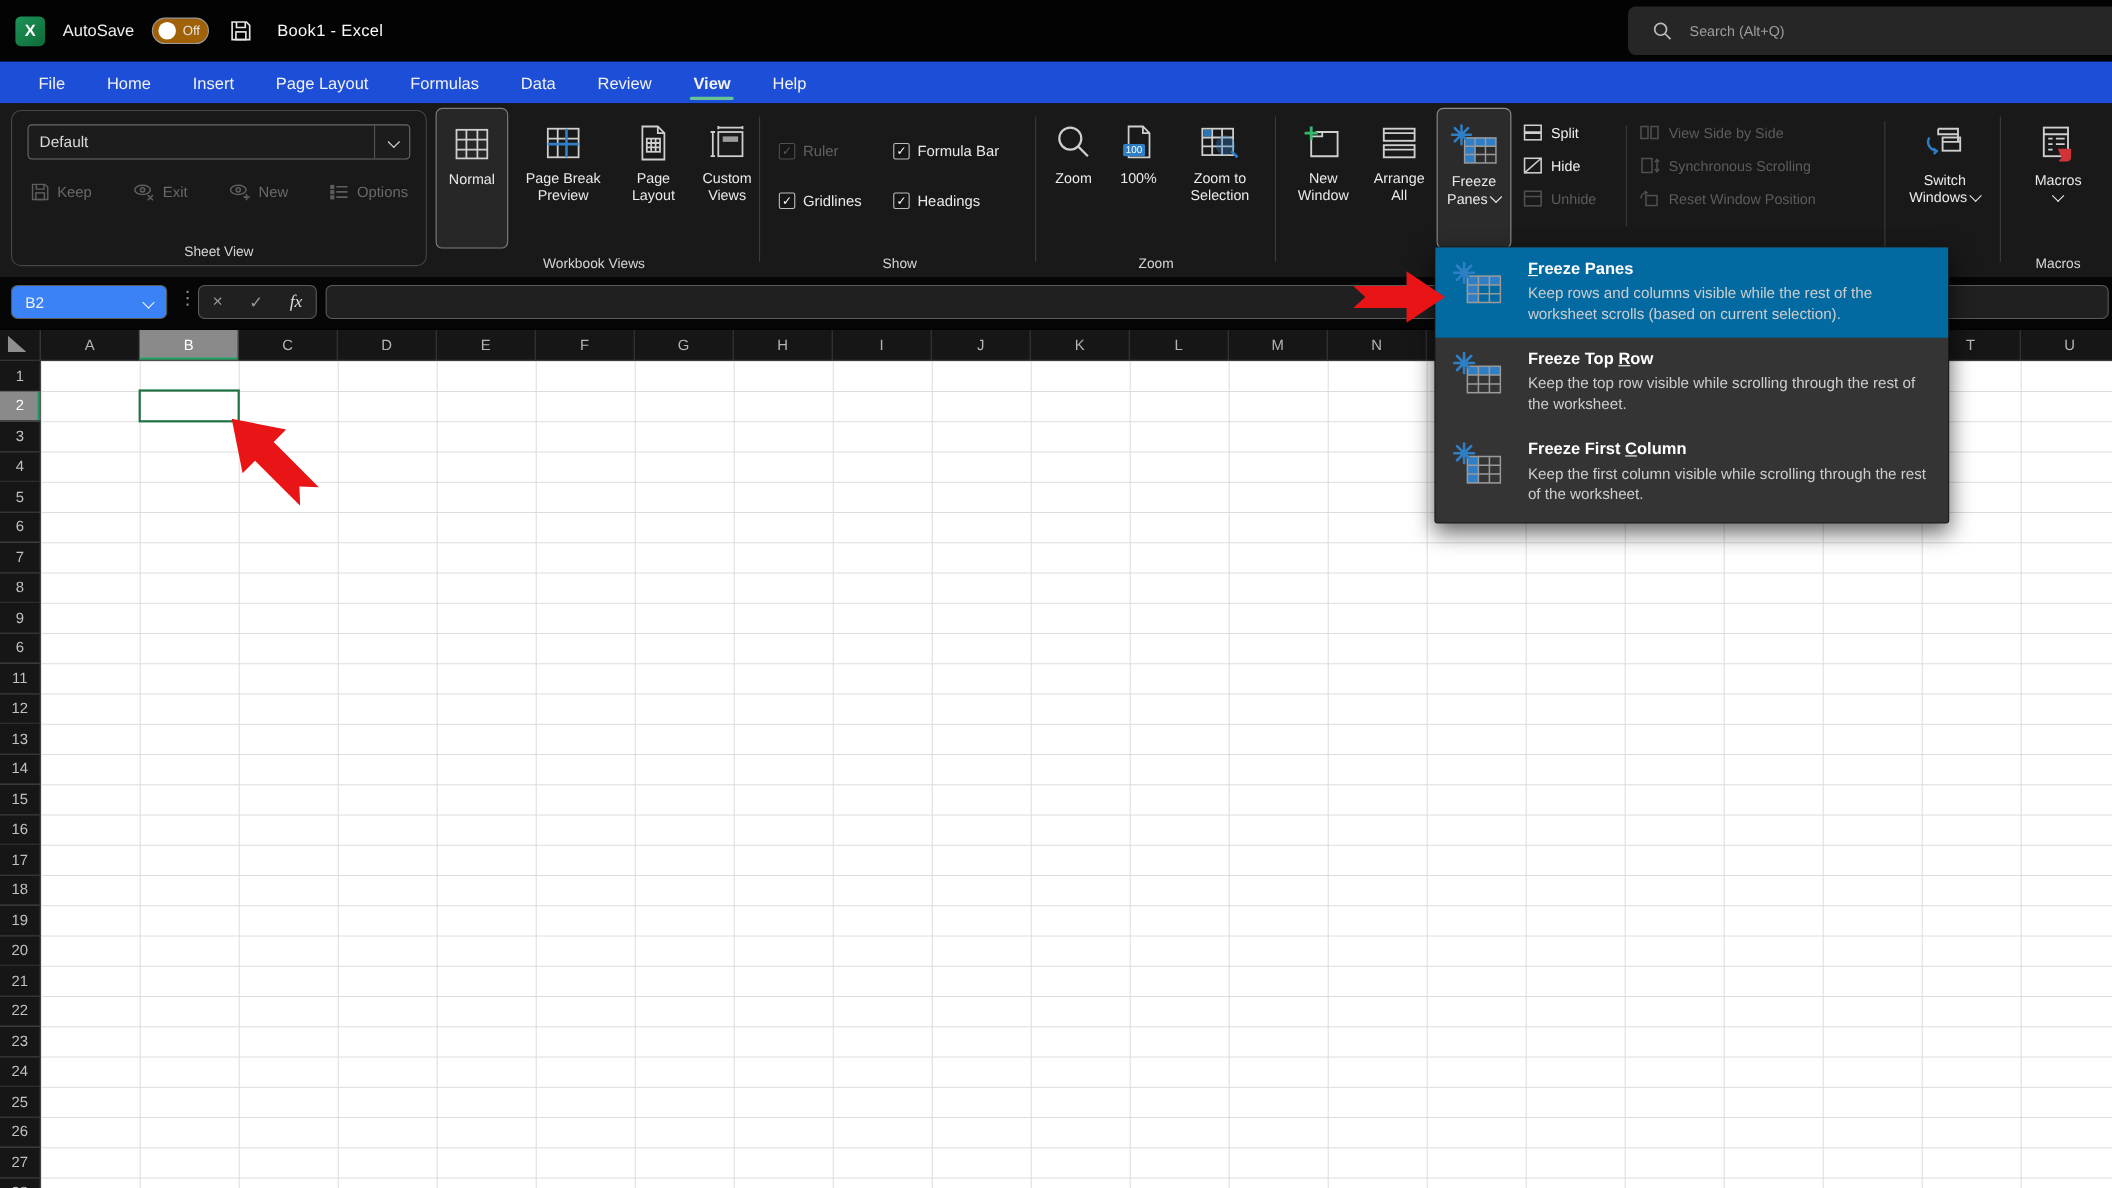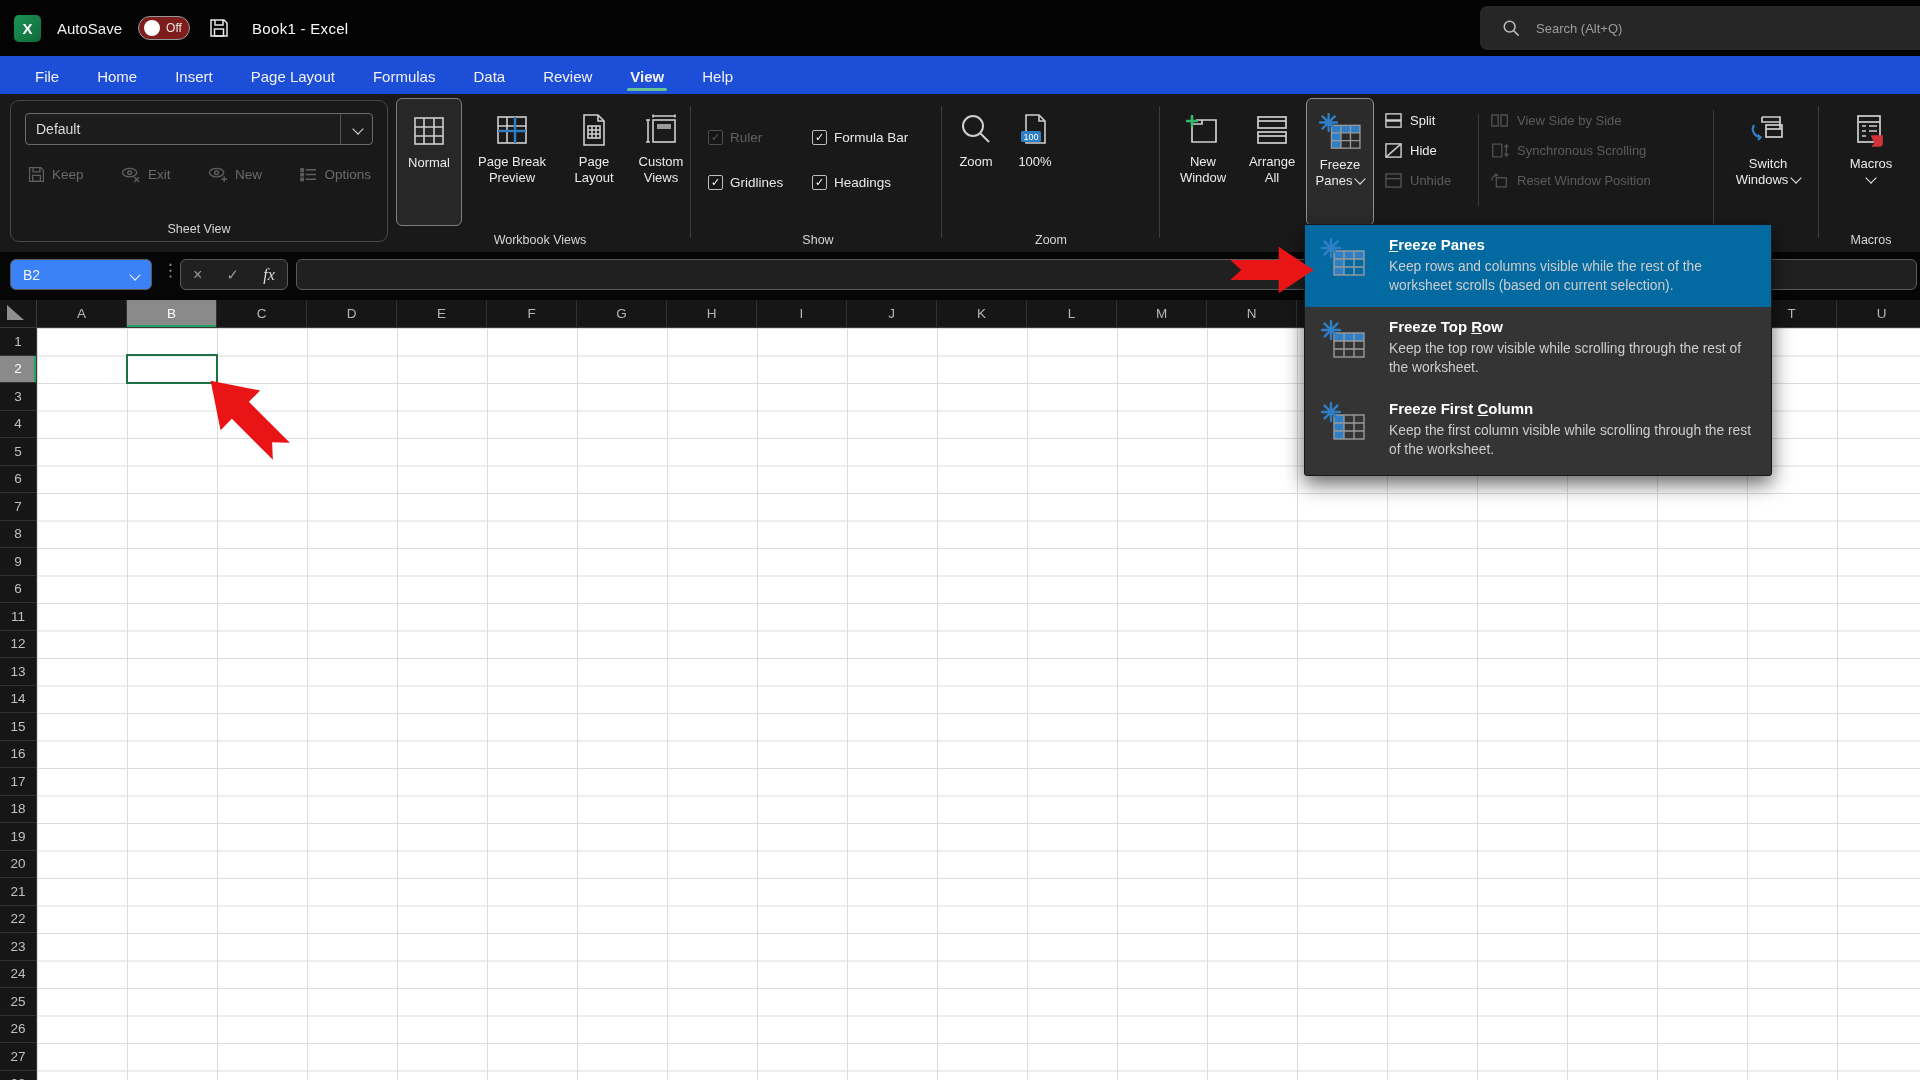--- a/index.html
+++ b/index.html
@@ -5,21 +5,21 @@
   html,body{margin:0;padding:0;background:#000;}
   .screen{position:relative;width:1920px;height:1080px;overflow:hidden;background:#030303;
           font-family:"Liberation Sans", sans-serif;color:#eee;}
 
   
   .titlebar{position:absolute;left:0;top:0;width:100%;height:56px;background:#030303;
             display:flex;align-items:center;gap:16px;padding-left:14px;box-sizing:border-box;}
   .xl-logo{width:27px;height:27px;border-radius:5px;background:linear-gradient(135deg,#1d9457,#0e6a38);
            display:flex;align-items:center;justify-content:center;font-weight:bold;font-size:15px;color:#fff;}
   .as-label{font-size:15px;color:#f0f0f0;}
-  .toggle{width:52px;height:24px;border:1px solid #9a9a9a;border-radius:13px;background:#7f1d1d;
+  .toggle{width:52px;height:24px;border:1px solid #9a9a9a;border-radius:13px;background:#a16207;
           display:flex;align-items:center;padding:0 5px;box-sizing:border-box;gap:6px;}
   .knob{width:16px;height:16px;border-radius:50%;background:#fff;}
   .toggle .state{font-size:12px;color:#e4e4e4;}
   .tb-save{margin-left:2px;display:flex;align-items:center;}
   .doc-title{font-size:15px;color:#fafafa;margin-left:6px;letter-spacing:.3px;}
   .searchbox{position:absolute;left:1480px;top:6px;width:446px;height:44px;background:#262626;
              border-radius:7px;display:flex;align-items:center;gap:16px;padding-left:22px;box-sizing:border-box;}
   .searchbox .ph{font-size:13px;color:#9d9d9d;}
 
   
@@ -292,20 +292,30 @@
         </div>
         <div class="bigbtn" style="width:58px">
           <svg width="34" height="36" viewBox="0 0 34 36" fill="none" stroke="currentColor" stroke-width="1.6">
             <path d="M8 3h13l6 6v22H8z"></path>
               <path d="M21 3v6h6"></path>
             <rect x="3" y="19" width="20" height="11" rx="1.5" fill="#2f7fc7" stroke="none"></rect>
             <text x="13" y="27.5" text-anchor="middle" font-size="9" fill="#ffffff" stroke="none" font-family="Liberation Sans, sans-serif">100</text>
           </svg>
           <div class="blbl"><span>100%</span></div>
         </div>
+        <div class="bigbtn" style="width:90px">
+          <svg width="38" height="36" viewBox="0 0 38 36" fill="none" stroke="currentColor" stroke-width="1.6">
+            <rect x="3" y="5" width="28" height="24"></rect>
+              <path d="M3 13h28M3 21h28M12 5v24M21 5v24"></path>
+            <rect x="4" y="6" width="7" height="6" fill="#2f7fc7" stroke="none" opacity=".9"></rect>
+            <circle cx="24" cy="20" r="8" fill="#2f7fc7" opacity=".35" stroke="#2f7fc7" stroke-width="2"></circle>
+            <path d="M29.5 25.5L35 31" stroke="#2f7fc7" stroke-width="2.4"></path>
+          </svg>
+          <div class="blbl"><span>Zoom to</span><br><span>Selection</span></div>
+        </div>
       </div>
       <span class="glabel">Zoom</span>
     </section>
     <div class="vsep" style="left:1159px"></div>
 
     <section class="group wing">
       <div class="win-row">
         <div class="bigbtn" style="width:70px">
           <svg width="38" height="36" viewBox="0 0 38 36" fill="none" stroke="currentColor" stroke-width="1.7">
             <path d="M12 8h20v22H8V12"></path>

